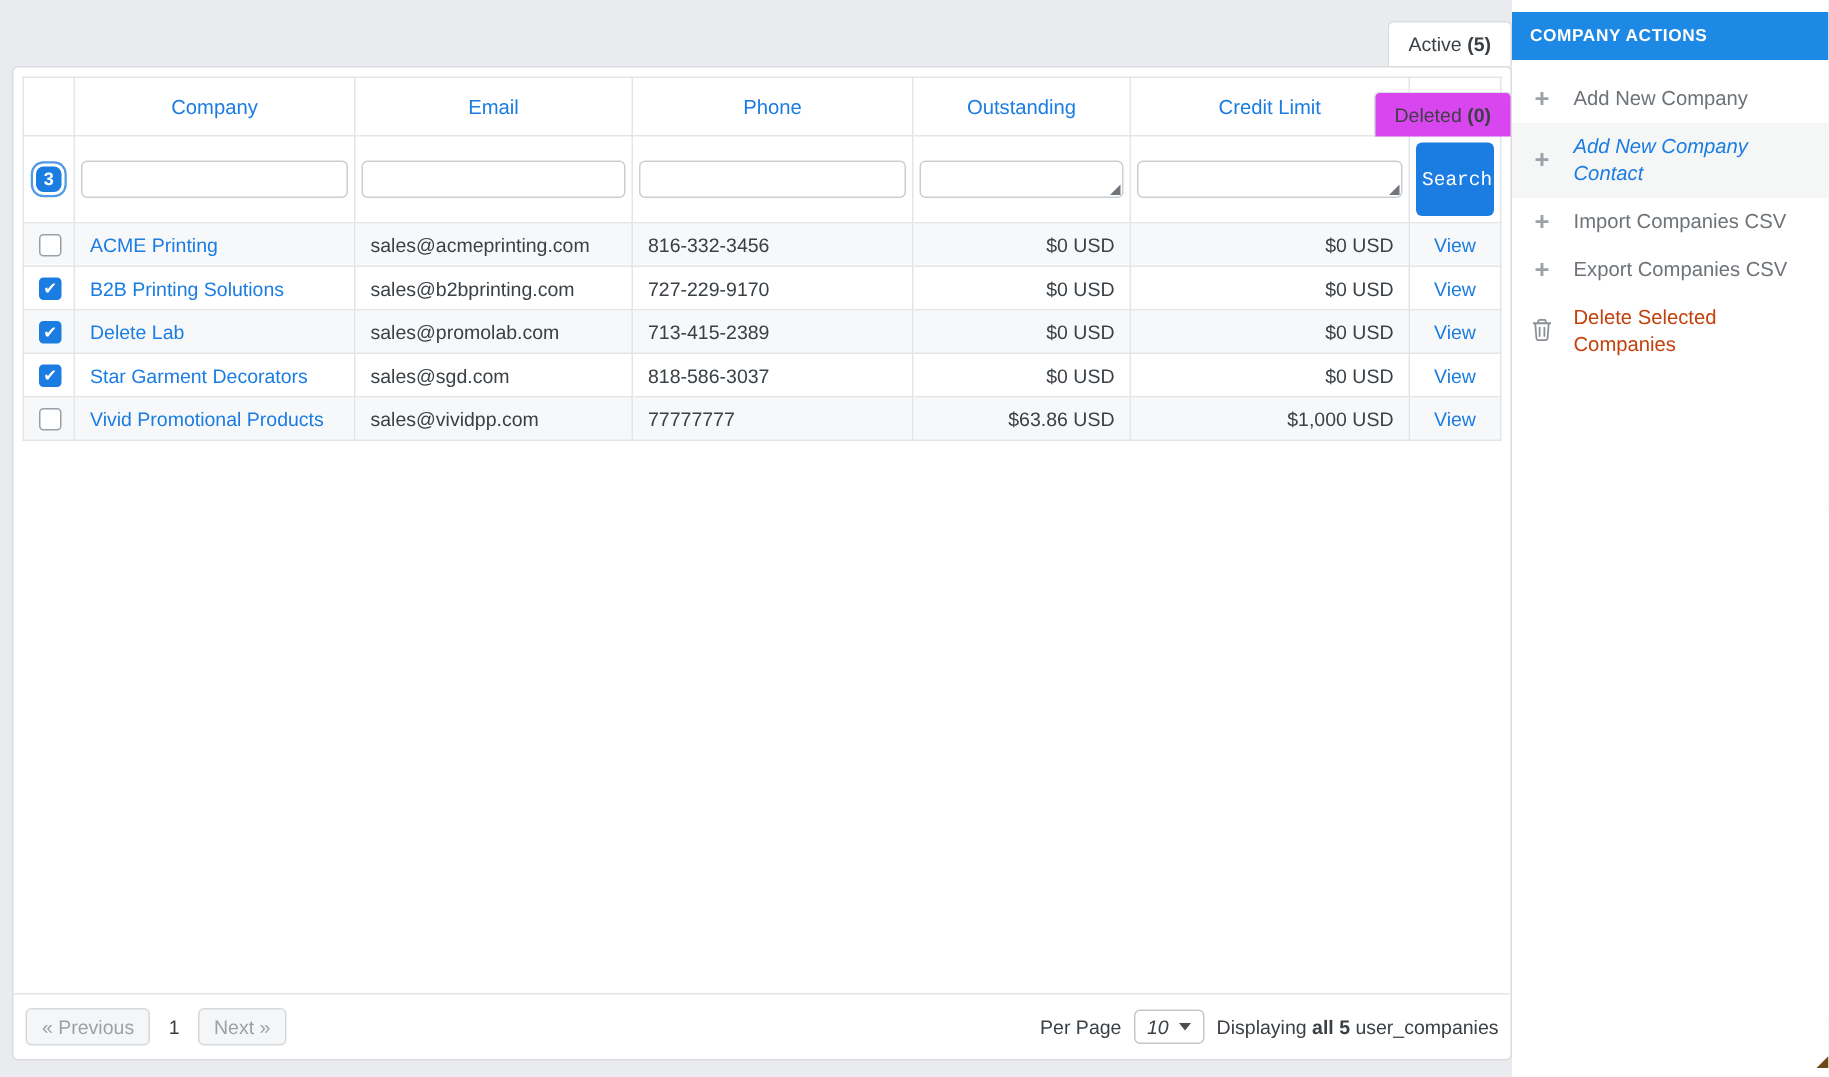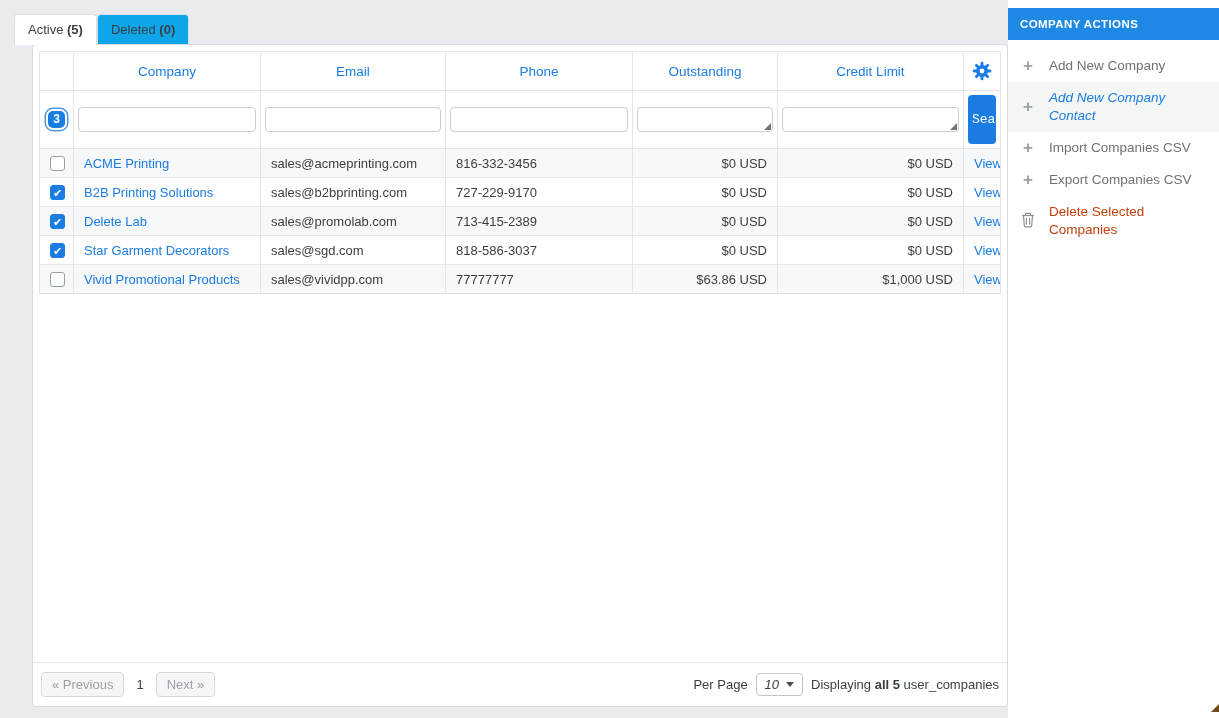--- a/index.html
+++ b/index.html
@@ -12,40 +12,40 @@
   }
   .layout{display:flex;width:100%;height:100%;}
 
   
   .main-col{
     width:1008px;box-sizing:border-box;
     padding:14px 0 11px 8px;
     display:flex;flex-direction:column;
   }
   .tabs{
-    display:flex;align-items:flex-end;gap:0;
+    display:flex;align-items:flex-end;gap:18px;
     padding-left:6px;height:30px;
-    position:relative;z-index:3;
+    position:relative;z-index:3;flex-direction:column;
   }
   .tab{
     height:30px;line-height:29px;box-sizing:border-box;
     padding:0 13px;font-size:13px;color:#3b4045;
-    background:#0ea5e9;border:1px solid #dcdfe2;border-bottom:none;
+    background:#d946ef;border:1px solid #dcdfe2;border-bottom:none;
     border-radius:4px 4px 0 0;cursor:pointer;white-space:nowrap;
   }
   .tab b{font-weight:bold;}
   .tab.active{
     background:#fff;border-color:#d9dcdf;
     height:31px;margin-bottom:-1px;
   }
   .panel{
     flex:1;min-height:0;
     background:#fff;border:1px solid #d9dcdf;border-radius:4px;
     display:flex;flex-direction:column;
-    position:relative;z-index:1;margin-left:24px;
+    position:relative;z-index:1;
   }
   table.grid{
     margin:6px 6px 0 6px;
     border-collapse:collapse;table-layout:fixed;
     width:calc(100% - 12px);
     font-size:13px;
   }
   table.grid th,table.grid td{
     border:1px solid #e3e6e9;
     padding:6px 10px;box-sizing:border-box;

